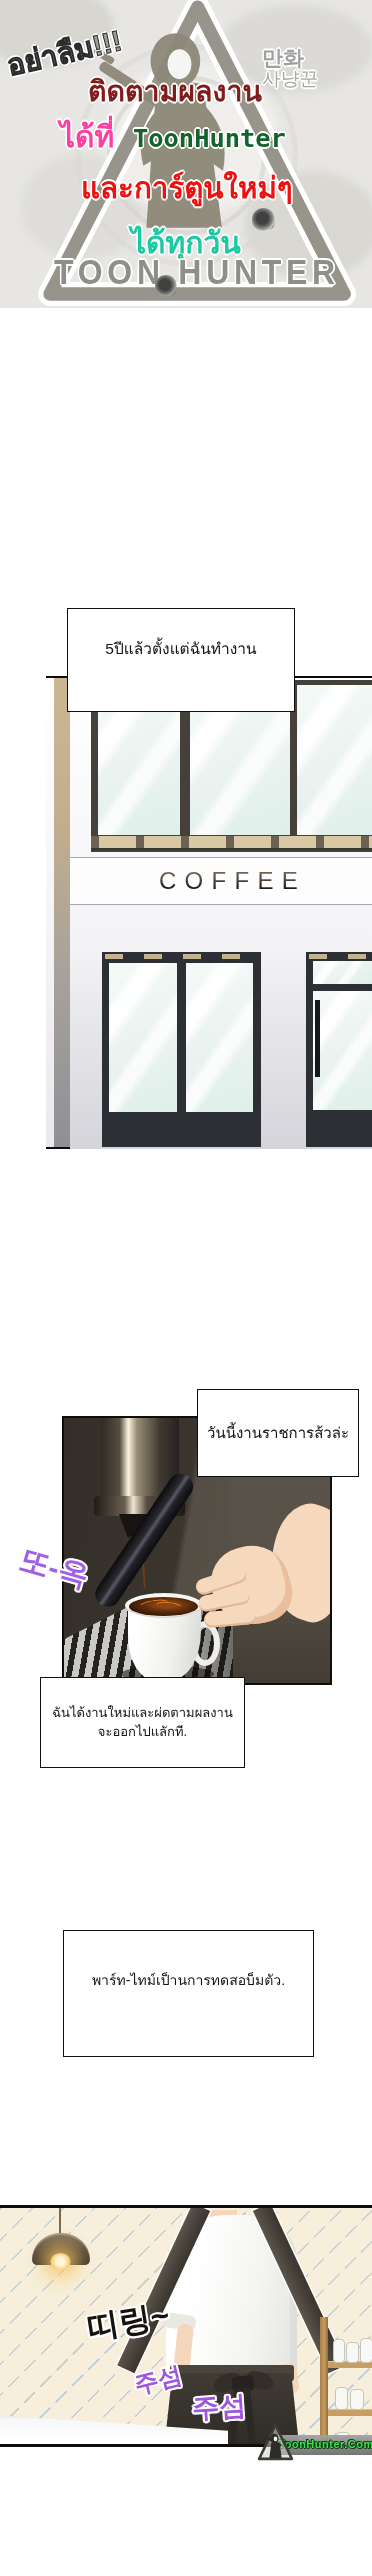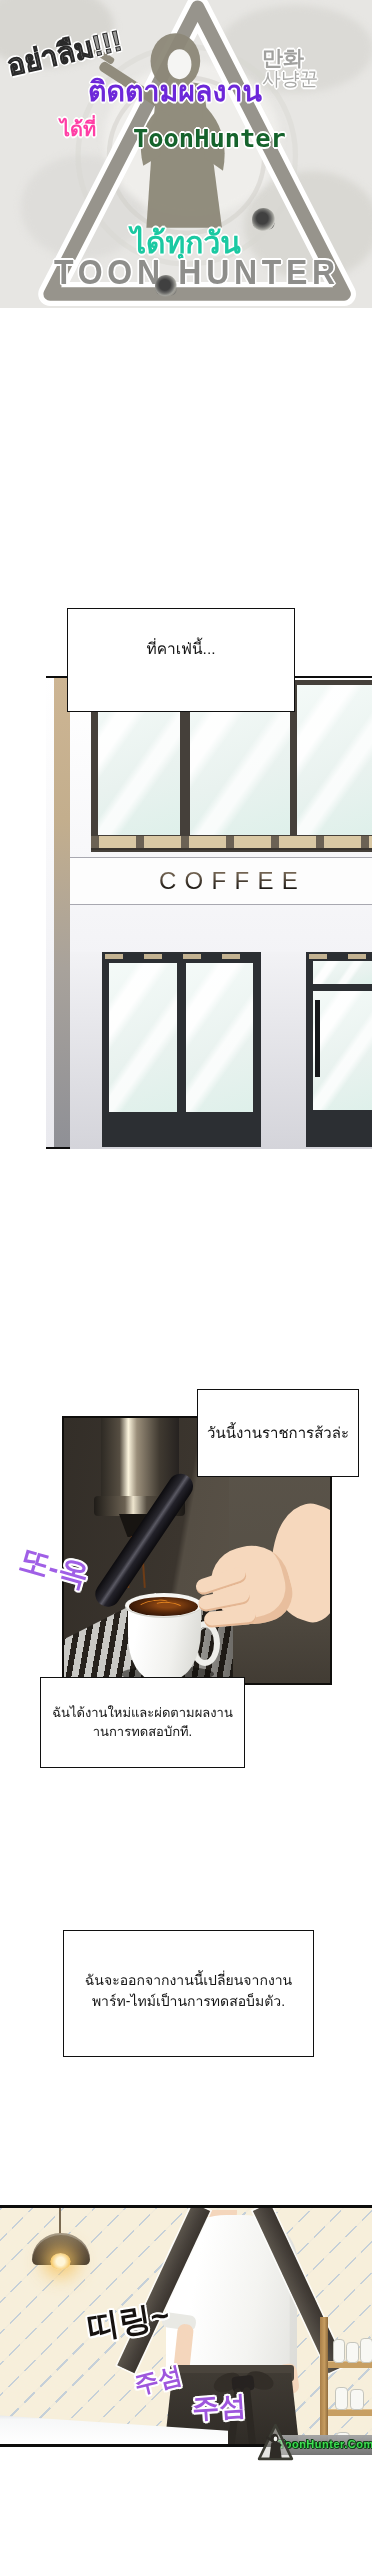--- a/index.html
+++ b/index.html
@@ -10,21 +10,21 @@
   
   #banner{left:0;top:0;width:373px;height:308px;background:#e7e6e3;overflow:hidden;}
   .camo{position:absolute;border-radius:50%;filter:blur(3.6px);}
   .banner-text{position:absolute;font-weight:bold;white-space:nowrap;
     text-shadow:1.6px 0 0 #fff,-1.6px 0 0 #fff,0 1.6px 0 #fff,0 -1.6px 0 #fff,
                 1px 1px 0 #fff,-1px -1px 0 #fff,1px -1px 0 #fff,-1px 1px 0 #fff;}
   #banner-reminder{left:6.2px;top:30px;font-size:29px;transform:rotate(-13deg);
     -webkit-text-stroke:1px #2a2a2a;
     text-shadow:2.1px 0 0 #fff,-2.1px 0 0 #fff,0 2.1px 0 #fff,0 -2.1px 0 #fff,1.6px 1.6px 0 #fff,-1.6px -1.6px 0 #fff;}
   #banner-follow{left:88px;top:68px;font-size:28.5px;z-index:3;}
-  #banner-at{left:60px;top:113px;font-size:20px;z-index:3;}
+  #banner-at{left:60px;top:113px;font-size:30px;z-index:3;}
   #banner-brand{left:133px;top:123px;font-size:25.4px;z-index:3;font-family:"DejaVu Sans Mono","Liberation Mono",monospace;}
   #banner-new{left:81px;top:164px;font-size:29.5px;z-index:3;}
   #banner-everyday{left:131px;top:219px;font-size:30px;z-index:3;}
   #banner-korean-top{left:262px;top:44px;font-size:21px;font-weight:bold;color:#a0a09e;z-index:1;}
   #banner-korean-bottom{left:262px;top:66px;font-size:18.7px;font-weight:normal;color:#a8a8a6;z-index:1;}
   #banner-logo{left:52px;top:254px;width:290px;text-align:center;font-size:32px;letter-spacing:4.7px;
     font-weight:800;transform:scaleY(1.1);z-index:3;}
   .hole{position:absolute;border-radius:50%;z-index:4;
     background:radial-gradient(circle at 45% 45%, #404040 0 32%, #6a6a68 48%, #a0a09a 62%, rgba(160,160,154,0) 72%);
     box-shadow:3.6px -2.6px 0 -4.7px #7d7d7a, -4.7px 3.1px 0 -5.2px #7d7d7a, 5.2px 4.1px 0 -5.7px #7d7d7a;}
@@ -184,32 +184,33 @@
         <rect x="182" y="92" width="44" height="13" rx="5" transform="rotate(33 186 96)"></rect>
         <path d="M300 215 Q260 260 276 320 L310 300 Z"></path>
         <path d="M390 200 Q445 250 430 330 L395 305 Z"></path>
       </g>
       <ellipse cx="346" cy="124" rx="23" ry="29" fill="#f5f5f3"></ellipse>
     </svg>
 
     <div class="banner-text" id="banner-reminder" style="color: rgb(155, 155, 153);">อย่าลืม!!!</div>
     <div class="banner-text" id="banner-korean-top">만화</div>
     <div class="banner-text" id="banner-korean-bottom">사냥꾼</div>
-    <div class="banner-text" id="banner-follow" style="color: #6d28d9; font-family: Liberation Serif, serif;">ติดตามผลงาน</div>
+    <div class="banner-text" id="banner-follow" style="color: #7f1d1d; font-family: Liberation Serif, serif;">ติดตามผลงาน</div>
     <div class="banner-text" id="banner-at" style="color: rgb(255, 62, 165);">ได้ที่</div>
     <div class="banner-text" id="banner-brand" style="color: rgb(21, 99, 44);">ToonHunter</div>
+    <div class="banner-text" id="banner-new" style="color: rgb(238, 17, 17);">และการ์ตูนใหม่ๆ</div>
     <div class="banner-text" id="banner-everyday" style="color: rgb(27, 201, 162);">ได้ทุกวัน</div>
     <div class="banner-text" id="banner-logo" style="color: rgb(142, 142, 139);">TOON HUNTER</div>
 
     <div class="hole" style="left:252px;top:208px;width:23px;height:23px;"></div>
     <div class="hole" style="left:155px;top:275px;width:22px;height:22px;"></div>
   </div>
 
   <div id="box1" class="abs dlg">
-    <p>ที่คาเฟ่นี้...</p>
+    <p>5ปีแล้วตั้งแต่ฉันทำงาน</p>
   </div>
 
   <div id="panel-storefront" class="abs">
     <div class="pillar" style="left:8.3px;"></div>
     <div class="pillar" style="left:349px;"></div>
 
     <div id="upper-windows">
       <div class="upane glass" style="left:7.3px;width:82px;"></div>
       <div class="upane glass" style="left:99px;width:100px;"></div>
       <div class="upane glass" style="left:206px;width:81px;"></div>
@@ -261,25 +262,24 @@
     </div>
     <div class="finger skin" style="left:131px;top:155px;transform:rotate(-18deg);"></div>
     <div class="finger skin" style="left:134px;top:174px;transform:rotate(-11deg);"></div>
     <div class="finger skin" style="left:140px;top:192px;transform:rotate(-5deg);"></div>
   </div>
 
   <div class="sfx" id="sfx-drip" style="color: rgb(160, 95, 230);">또-옥</div>
 
   <div id="box3" class="abs dlg">
     <p>ฉันได้งานใหม่และผ่ดตามผลงาน</p>
-    <p>านการทดสอบักที.</p>
+    <p>จะออกไปแลักที.</p>
   </div>
 
   <div id="box4" class="abs dlg">
-    <p>ฉันจะออกจากงานนี้เปลี่ยนจากงาน</p>
     <p>พาร์ท-ไทม์เป็านการทดสอบ็มตัว.</p>
   </div>
 
   <div id="panel-barista" class="abs">
     <div id="stripes"></div>
     <div id="stripes-break"></div>
 
     <div id="lamp-cord"></div>
     <div id="lamp-shade"></div>
     <div id="lamp-bulb"></div>

